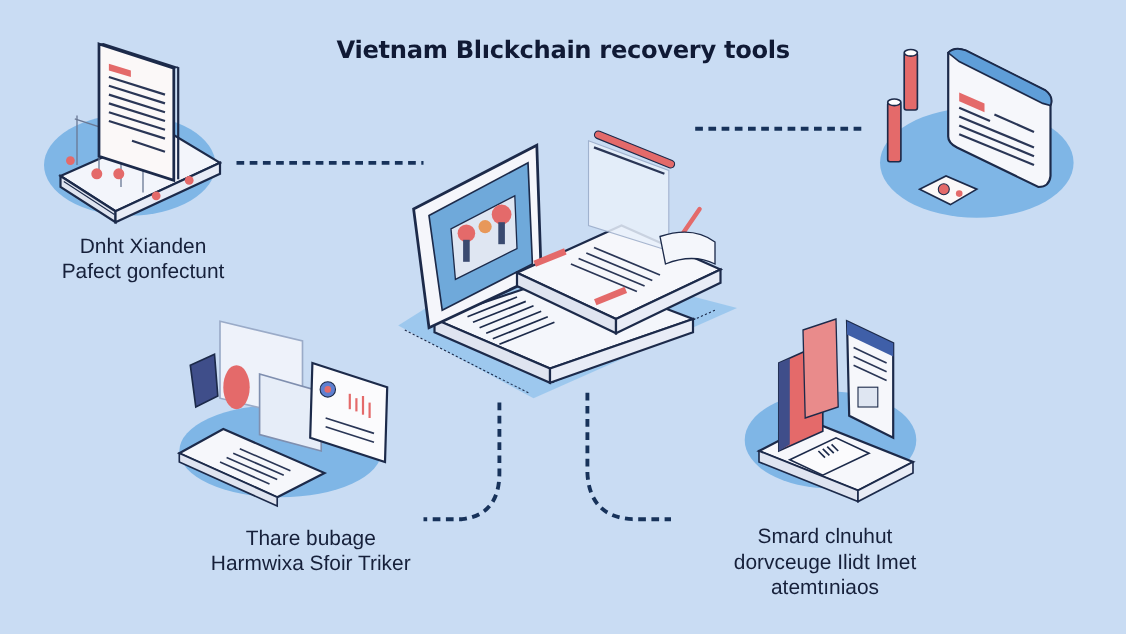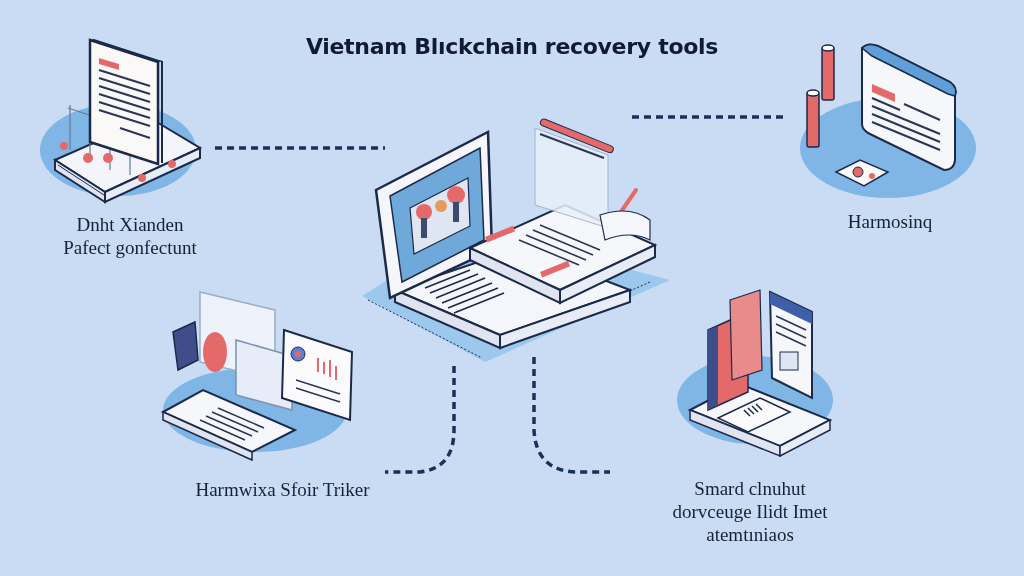--- a/index.html
+++ b/index.html
@@ -8,21 +8,21 @@
     background:#c9dcf3;
     font-family:"DejaVu Sans", sans-serif;
   }
   .title {
     position:absolute; left:0; width:1024px; top:34px; text-align:center;
     font-family:"DejaVu Sans", sans-serif; font-weight:bold;
     font-size:22px; color:#101a35; letter-spacing:-0.3px;
   }
   .label {
     position:absolute; text-align:center; color:#16203a;
-    font-family:Liberation Serif, serif; font-size:19px; line-height:23px;
+    font-family:Liberation Sans, sans-serif; font-size:19px; line-height:23px;
   }
   .label div { white-space:nowrap; }
   #label-tl { left:20px; width:220px; top:213px; }
   #label-tr { left:780px; width:220px; top:210px; }
   #label-bl { left:150px; width:265px; top:478px; }
   #label-br { left:615px; width:270px; top:477px; }
   svg.art { position:absolute; left:0; top:0; }
 </style>
 </head>
 <body style="background: rgb(201, 220, 243);">
@@ -209,22 +209,22 @@
     </g>
     <rect x="780" y="352" width="18" height="18" fill="#dfe6f2" stroke="#1c2a4a" stroke-width="1"></rect>
   </g>
 </svg>
 
 <div class="label" id="label-tl">
   <div>Dnht Xianden</div>
   <div>Pafect gonfectunt</div>
 </div>
 <div class="label" id="label-tr">
-  <div>Harmosinq</div>
 </div>
 <div class="label" id="label-bl">
+  <div>Thare bubage</div>
   <div>Harmwixa Sfoir Triker</div>
 </div>
 <div class="label" id="label-br">
   <div>Smard clnuhut</div>
   <div>dorvceuge Ilidt Imet</div>
   <div>atemtıniaos</div>
 </div>
 
 </body></html>

